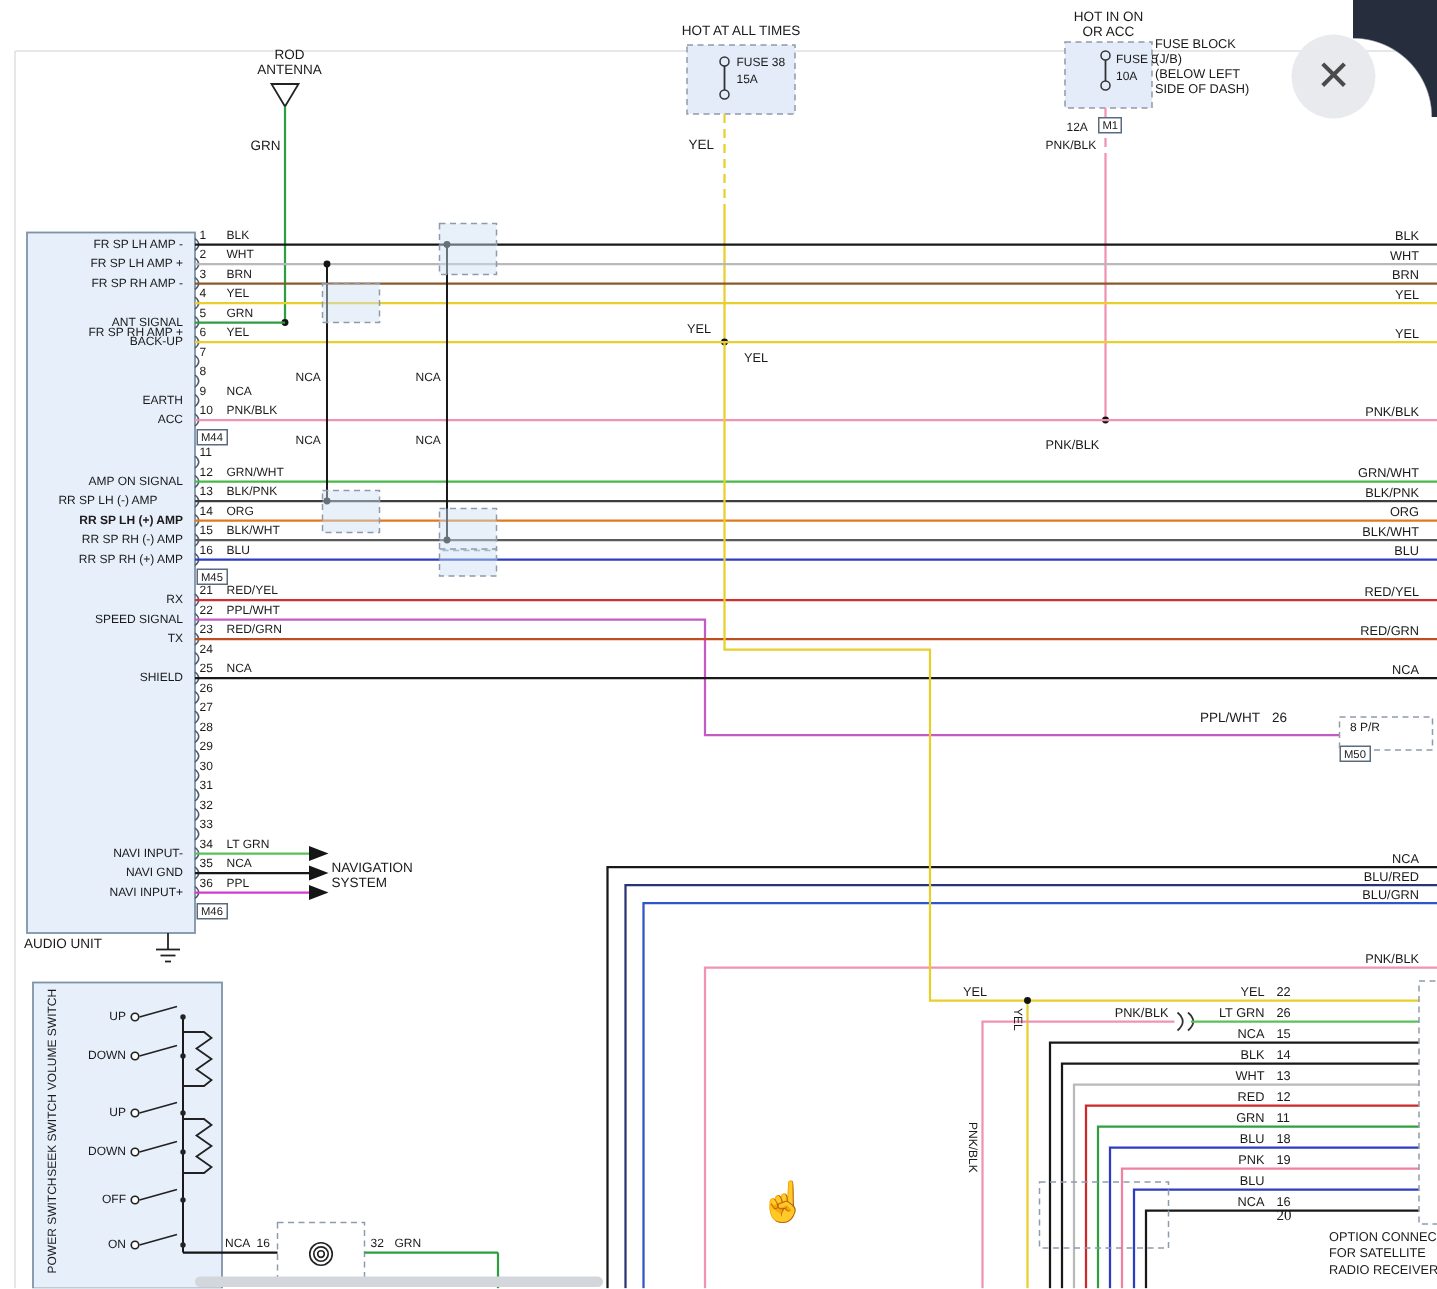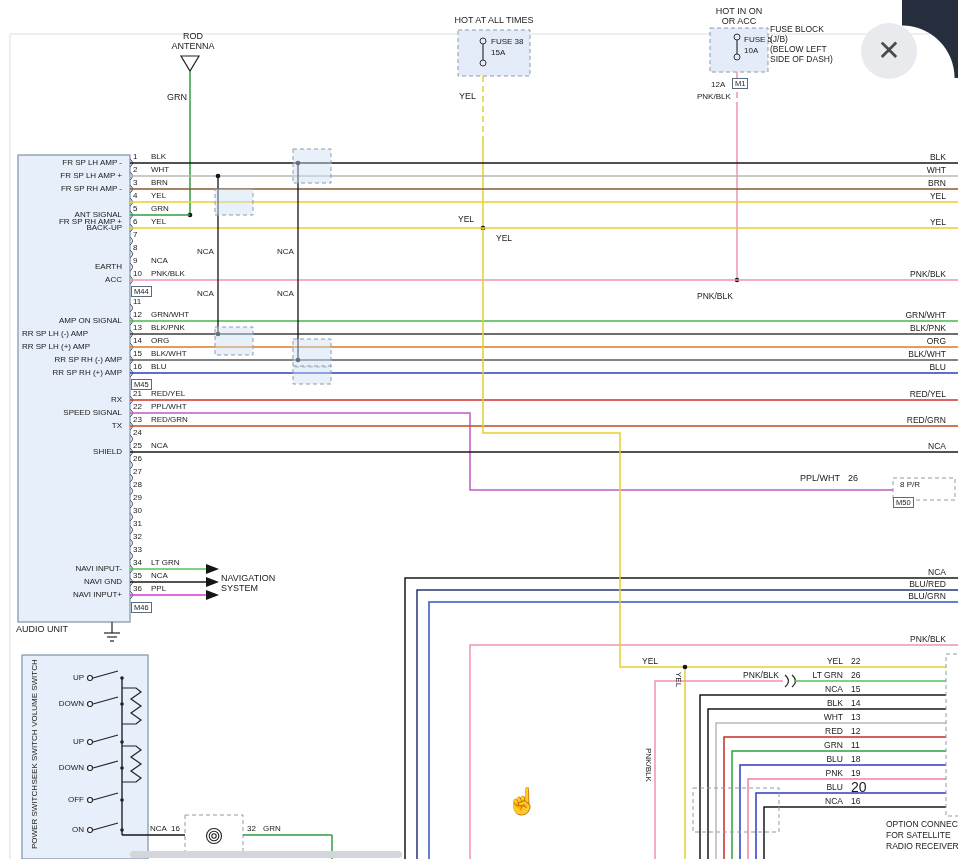--- a/index.html
+++ b/index.html
@@ -232,24 +232,24 @@
       <div class="lb" style="left: 22px; top: 262px; width: 100px; text-align: right; font-size: 8px;">EARTH</div>
       <div class="lb" style="left: 133px; top: 269px; font-size: 8px;">10</div>
       <div class="lb" style="left: 151px; top: 269px; font-size: 8px;">PNK/BLK</div>
       <div class="lb" style="left: 22px; top: 275px; width: 100px; text-align: right; font-size: 8px;">ACC</div>
       <div class="lb" style="left: 133px; top: 297px; font-size: 8px;">11</div>
       <div class="lb" style="left: 133px; top: 310px; font-size: 8px;">12</div>
       <div class="lb" style="left: 151px; top: 310px; font-size: 8px;">GRN/WHT</div>
       <div class="lb" style="left: 22px; top: 316px; width: 100px; text-align: right; font-size: 8px;">AMP ON SIGNAL</div>
       <div class="lb" style="left: 133px; top: 323px; font-size: 8px;">13</div>
       <div class="lb" style="left: 151px; top: 323px; font-size: 8px;">BLK/PNK</div>
-      <div class="lb" style="left: 22px; top: 329px; width: 100px; text-align: left; font-size: 8px;">RR SP LH (-) AMP</div>
+      <div class="lb" style="left: 22px; top: 329px; width: 100px; text-align: center; font-size: 8px;">RR SP LH (-) AMP</div>
       <div class="lb" style="left: 133px; top: 336px; font-size: 8px;">14</div>
       <div class="lb" style="left: 151px; top: 336px; font-size: 8px;">ORG</div>
-      <div class="lb" style="left: 22px; top: 342px; width: 100px; font-size: 8px;">RR SP LH (+) AMP</div>
+      <div class="lb" style="left: 22px; top: 342px; width: 100px; text-align: right; font-size: 8px; font-weight: bold;">RR SP LH (+) AMP</div>
       <div class="lb" style="left: 133px; top: 349px; font-size: 8px;">15</div>
       <div class="lb" style="left: 151px; top: 349px; font-size: 8px;">BLK/WHT</div>
       <div class="lb" style="left: 22px; top: 355px; width: 100px; text-align: right; font-size: 8px;">RR SP RH (-) AMP</div>
       <div class="lb" style="left: 133px; top: 362px; font-size: 8px;">16</div>
       <div class="lb" style="left: 151px; top: 362px; font-size: 8px;">BLU</div>
       <div class="lb" style="left: 22px; top: 368px; width: 100px; text-align: right; font-size: 8px;">RR SP RH (+) AMP</div>
       <div class="lb" style="left: 133px; top: 389px; font-size: 8px;">21</div>
       <div class="lb" style="left: 151px; top: 389px; font-size: 8px;">RED/YEL</div>
       <div class="lb" style="left: 22px; top: 395px; width: 100px; text-align: right; font-size: 8px;">RX</div>
       <div class="lb" style="left: 133px; top: 402px; font-size: 8px;">22</div>
@@ -320,21 +320,21 @@
       <div class="lb" style="left: 851px; top: 712px; font-size: 8.5px;">13</div>
       <div class="lb" style="left: 781px; top: 726px; width: 62px; text-align: right; font-size: 8.5px;">RED</div>
       <div class="lb" style="left: 851px; top: 726px; font-size: 8.5px;">12</div>
       <div class="lb" style="left: 781px; top: 740px; width: 62px; text-align: right; font-size: 8.5px;">GRN</div>
       <div class="lb" style="left: 851px; top: 740px; font-size: 8.5px;">11</div>
       <div class="lb" style="left: 781px; top: 754px; width: 62px; text-align: right; font-size: 8.5px;">BLU</div>
       <div class="lb" style="left: 851px; top: 754px; font-size: 8.5px;">18</div>
       <div class="lb" style="left: 781px; top: 768px; width: 62px; text-align: right; font-size: 8.5px;">PNK</div>
       <div class="lb" style="left: 851px; top: 768px; font-size: 8.5px;">19</div>
       <div class="lb" style="left: 781px; top: 782px; width: 62px; text-align: right; font-size: 8.5px;">BLU</div>
-      <div class="lb" style="left: 851px; top: 782px; font-size: 14px;">20</div>
+      <div class="lb" style="left: 851px; top: 806px; font-size: 10px; font-family: Liberation Serif, serif;">20</div>
       <div class="lb" style="left: 781px; top: 796px; width: 62px; text-align: right; font-size: 8.5px;">NCA</div>
       <div class="lb" style="left: 851px; top: 796px; font-size: 8.5px;">16</div>
       <div class="lb" style="left: 683px; top: 672px; font-size: 8px; transform: rotate(90deg); transform-origin: 0px 0px;">YEL</div>
       <div class="lb" style="left: 653px; top: 748px; font-size: 8px; transform: rotate(90deg); transform-origin: 0px 0px;">PNK/BLK</div>
       <div class="lb" style="left: 42px; top: 673px; width: 42px; text-align: right; font-size: 8px;">UP</div>
       <div class="lb" style="left: 42px; top: 699px; width: 42px; text-align: right; font-size: 8px;">DOWN</div>
       <div class="lb" style="left: 42px; top: 737px; width: 42px; text-align: right; font-size: 8px;">UP</div>
       <div class="lb" style="left: 42px; top: 763px; width: 42px; text-align: right; font-size: 8px;">DOWN</div>
       <div class="lb" style="left: 42px; top: 795px; width: 42px; text-align: right; font-size: 8px;">OFF</div>
       <div class="lb" style="left: 42px; top: 825px; width: 42px; text-align: right; font-size: 8px;">ON</div>

